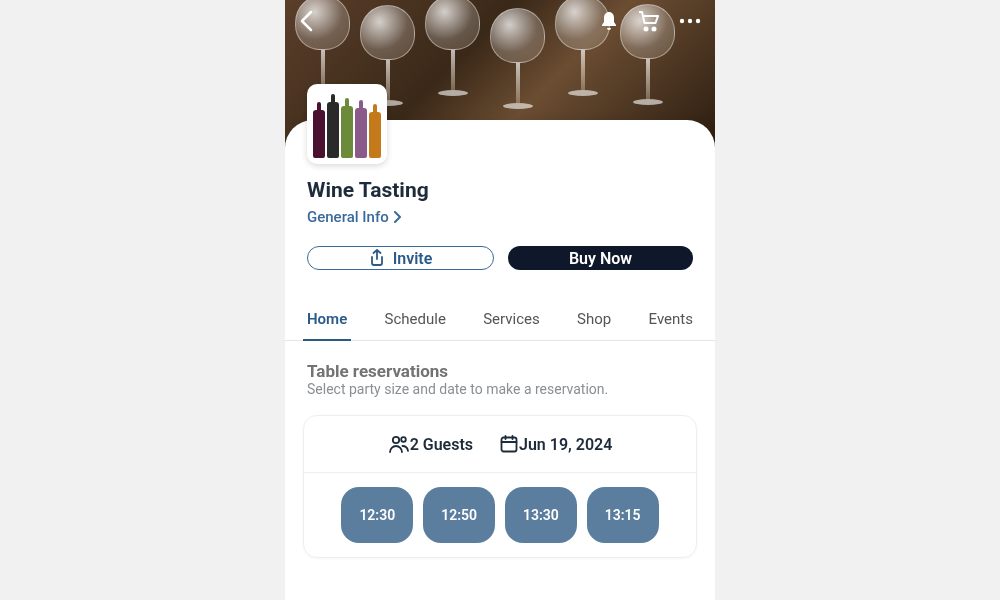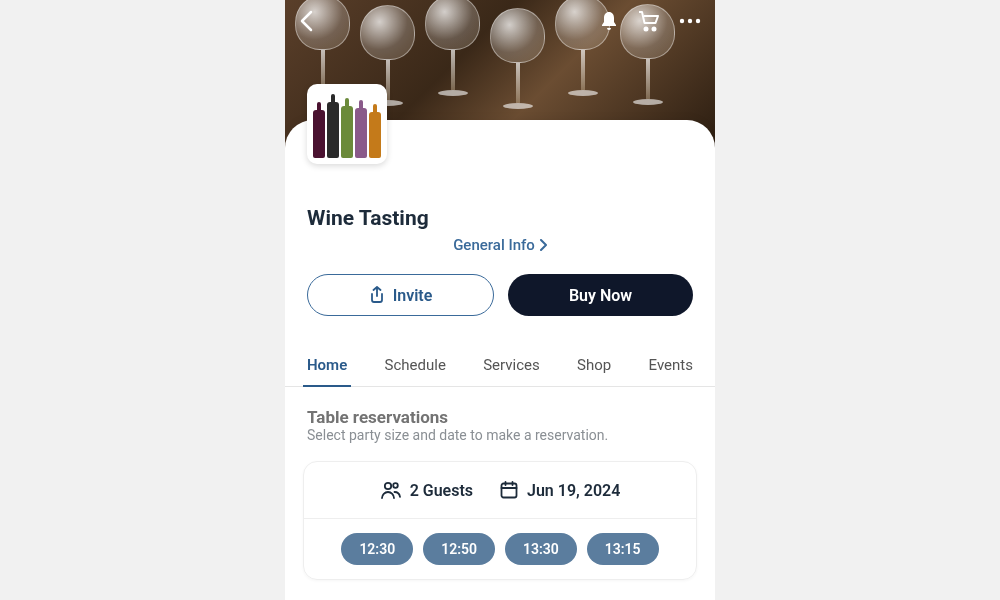--- a/index.html
+++ b/index.html
@@ -81,42 +81,42 @@
     overflow:hidden;
   }
   .bottle { width: 12px; border-radius: 3px 3px 2px 2px; position: relative; }
   .bottle::before{ content:""; position:absolute; top:-8px; left:50%; transform:translateX(-50%); width:4px; height:8px; background:inherit; border-radius:2px 2px 0 0; }
   .b1{height:48px;background:#4a1230;}
   .b2{height:56px;background:#2a2a2a;}
   .b3{height:52px;background:#6b8a3a;}
   .b4{height:50px;background:#8a5a8a;}
   .b5{height:46px;background:#c47a1a;}
 
-  .title-area { padding: 86px 22px 0 22px; }
+  .title-area { padding: 58px 22px 0 22px; }
   .title { font-size: 21px; font-weight: 700; color: #1d2b3a; }
-  .subtitle-link { margin-top: 6px; display:flex; align-items:center; gap:4px; color:#3a6a9a; font-size:15px; cursor:pointer; font-weight:500;justify-content:center;}
+  .subtitle-link { margin-top: 6px; display:flex; align-items:center; gap:4px; color:#3a6a9a; font-size:15px; cursor:pointer; font-weight:500;}
   .btn-row { display:flex; gap:14px; padding: 20px 22px 0 22px; }
-  .btn { flex:1; height:42px; border-radius:22px; display:flex; align-items:center; justify-content:center; gap:8px; font-size:16px; font-weight:600; cursor:pointer; }
+  .btn { flex:1; height:24px; border-radius:22px; display:flex; align-items:center; justify-content:center; gap:8px; font-size:16px; font-weight:600; cursor:pointer; }
   .btn-outline { border:1.5px solid #3a6a9a; color:#2a5a8a; background:#fff; }
   .btn-solid { background:#0f172a; color:#fff; border:none; }
 
   .tabs { display:flex; margin-top:32px; border-bottom:1px solid #e5e5e5; padding: 0 18px; justify-content:space-between;}
   .tab { padding: 8px 4px 12px 4px; font-size:15px; color:#555; cursor:pointer; position:relative; white-space:nowrap;}
   .tab.active { color:#2a5a8a; font-weight:600; }
   .tab.active::after { content:""; position:absolute; bottom:-1px; left:0; right:0; height:2px; background:#2a5a8a; }
 
   .section { padding: 20px 22px 0 22px; }
   .section-title { font-size:17px; font-weight:700; color:#737373; }
   .section-sub { font-size:14px; color:#8a8f94; }
 
   .reserve-card { margin: 18px 18px 0 18px; border:1px solid #eee; border-radius:14px; overflow:hidden; box-shadow: 0 1px 3px rgba(0,0,0,0.04);}
   .reserve-top { display:flex; align-items:center; justify-content:center; gap:26px; padding:18px 10px; border-bottom:1px solid #eee;}
-  .reserve-field { display:flex; align-items:center; gap:8px; font-size:16px; font-weight:600; color:#1d2b3a; cursor:pointer;}
+  .reserve-field { display:flex; align-items:center; font-size:16px; font-weight:600; color:#1d2b3a; cursor:pointer;}
   .slots { display:flex; gap:10px; padding:14px; justify-content:center;}
-  .slot { background:#5b7d9e; color:#fff; border-radius:18px; padding:8px 18px; font-size:14px; font-weight:600; cursor:pointer; min-width:70px; text-align:center;}
+  .slot { background:#5b7d9e; color:#fff; border-radius:18px; padding:20px 18px; font-size:14px; font-weight:600; cursor:pointer; min-width:70px; text-align:center;}
 </style>
 </head>
 <body>
 
 <div class="phone">
 
   <div class="hero">
     <div class="glass" style="left:10px">
         <div class="bowl"></div>
         <div class="stem"></div>

